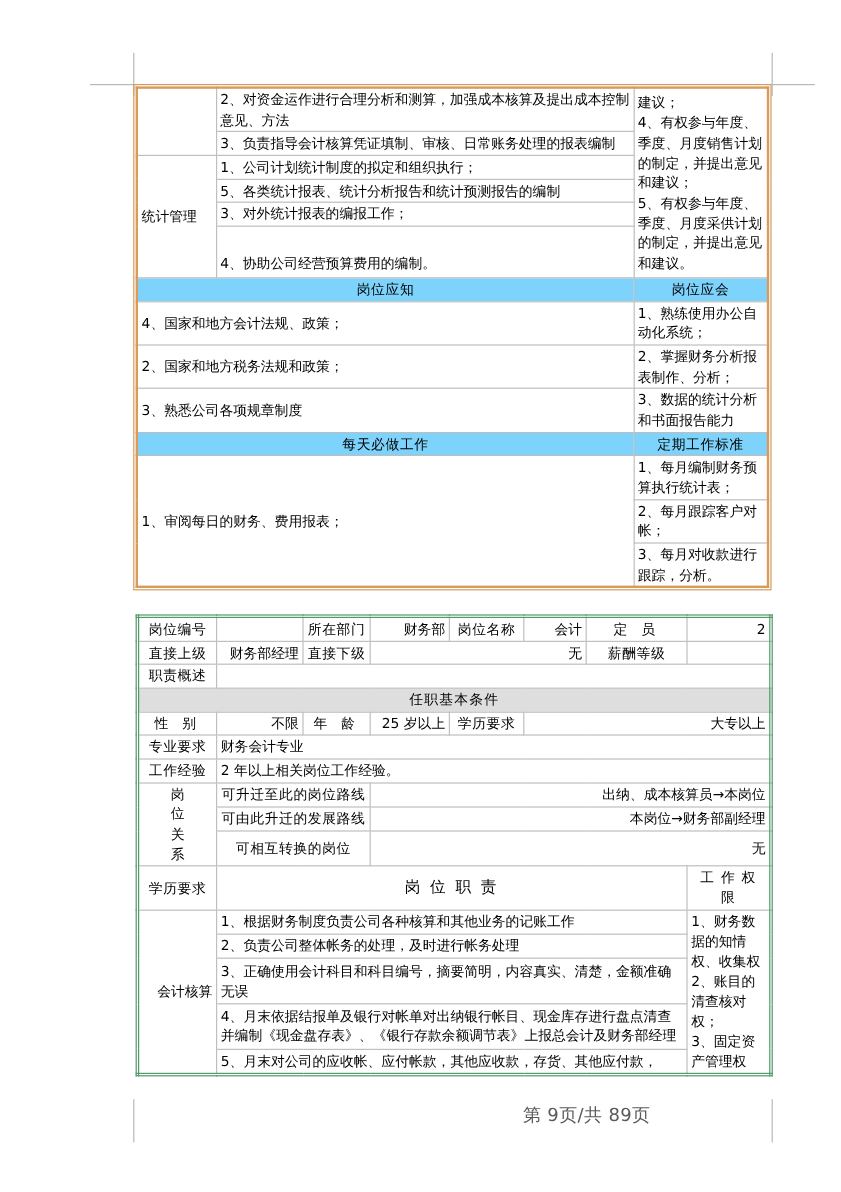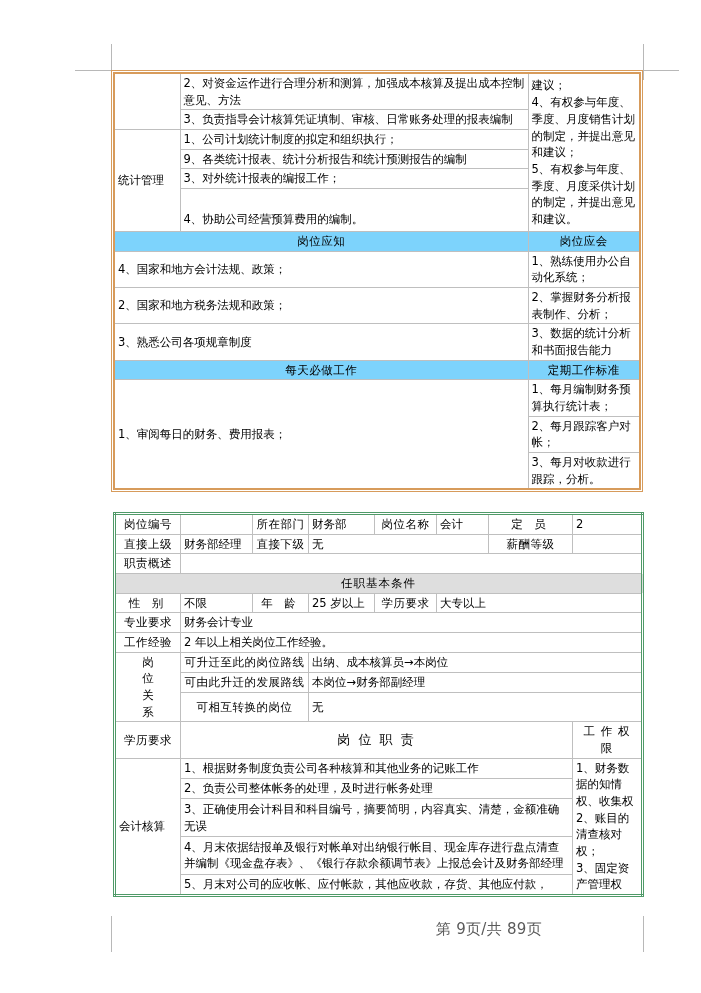--- a/index.html
+++ b/index.html
@@ -97,21 +97,21 @@
     padding: 2px 4px;
     font-size: 11.5px;
     line-height: 1.5;
   }
   .lbl {
     font-weight: bold;
     text-align: center;
     font-size: 12px;
     letter-spacing: 0.5px;
   }
-  .ctr { text-align: left; }
+  .ctr { text-align: right; }
   .lft { text-align: left; }
   .band2 {
     background: #dedede;
     text-align: center;
     font-weight: bold;
     font-size: 12.5px;
     letter-spacing: 1px;
     padding: 2px 0;
   }
   .vert-lbl {
@@ -168,21 +168,21 @@
           </td>
         </tr>
         <tr>
           <td class="cell-body">3、负责指导会计核算凭证填制、审核、日常账务处理的报表编制</td>
         </tr>
         <tr>
           <td class="cell-cat" rowspan="4">统计管理</td>
           <td class="cell-body">1、公司计划统计制度的拟定和组织执行；</td>
         </tr>
         <tr>
-          <td class="cell-body">9、各类统计报表、统计分析报告和统计预测报告的编制</td>
+          <td class="cell-body">5、各类统计报表、统计分析报告和统计预测报告的编制</td>
         </tr>
         <tr>
           <td class="cell-body">3、对外统计报表的编报工作；</td>
         </tr>
         <tr>
           <td class="cell-body" style="height:38px; vertical-align:bottom; padding-bottom:3px;">4、协助公司经营预算费用的编制。</td>
         </tr>
 
         <tr>
           <td class="hdr-band" colspan="2">岗位应知</td>

